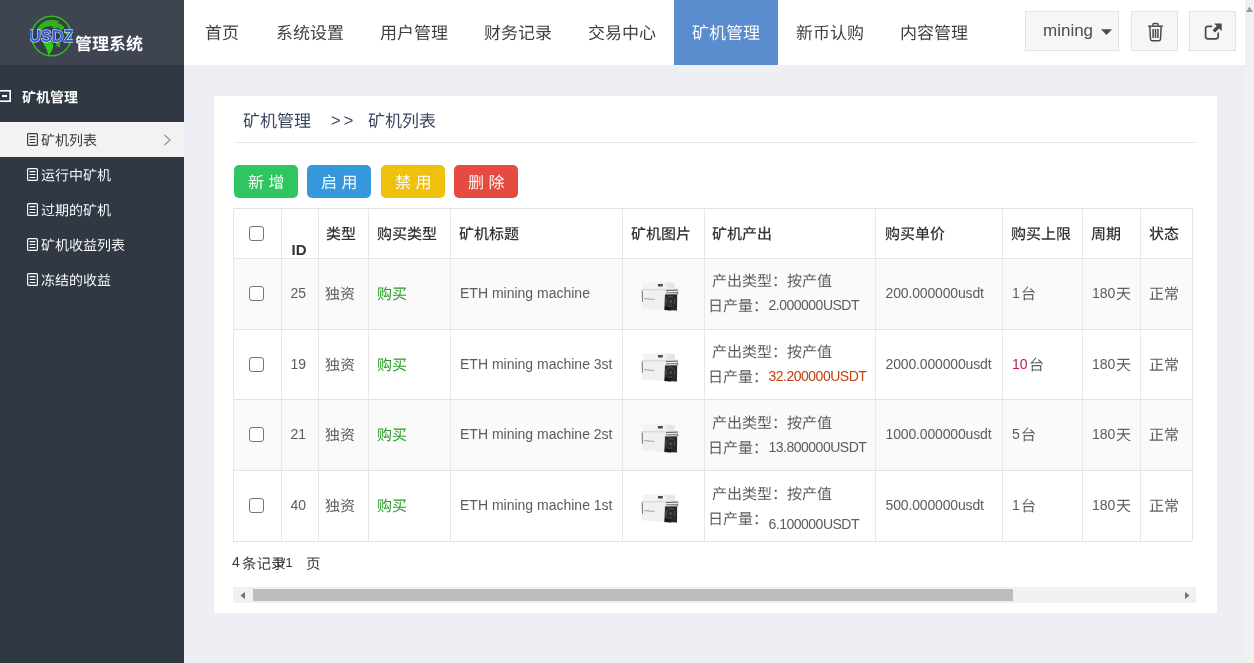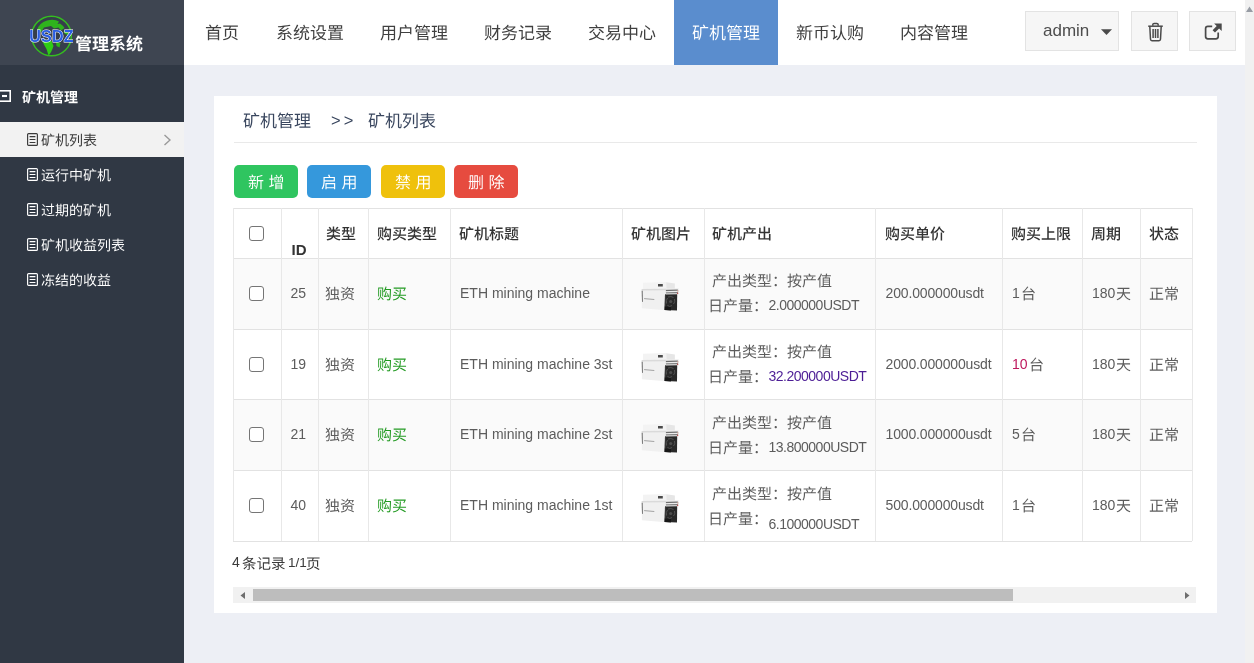--- a/index.html
+++ b/index.html
@@ -151,21 +151,21 @@
   </svg>
 <svg style="position:absolute;left:900.0px;top:24.00px" width="68.0" height="17.7" viewBox="0 0 68.0 17.7">
     <g fill="#404040">
       <use href="#g24" transform="translate(0.00,14.96) scale(0.01700,-0.01700)"></use>
       <use href="#g25" transform="translate(17.00,14.96) scale(0.01700,-0.01700)"></use>
       <use href="#g8" transform="translate(34.00,14.96) scale(0.01700,-0.01700)"></use>
       <use href="#g9" transform="translate(51.00,14.96) scale(0.01700,-0.01700)"></use>
     </g>
   </svg>
 <div style="position:absolute;left:1025px;top:11px;width:94px;height:40px;background:#f6f6f6;border:1px solid #e3e3e3"></div>
-<div style="position:absolute;left:1043.0px;top:19.95px;font:normal 17.0px/22.1px 'Liberation Sans',sans-serif;color:#4d4d4d;white-space:pre">admin</div>
+<div style="position:absolute;left:1043.0px;top:19.95px;font:normal 17.0px/22.1px 'Liberation Sans',sans-serif;color:#4d4d4d;white-space:pre">mining</div>
 <svg style="position:absolute;left:1100px;top:28px" width="13" height="8" viewBox="0 0 13 8">
     <path d="M1 1.2 L12 1.2 L6.5 7 Z" fill="#4a4a4a"></path>
   </svg>
 <div style="position:absolute;left:1131px;top:11px;width:47px;height:40px;background:#f6f6f6;border:1px solid #e3e3e3"></div>
 <svg style="position:absolute;left:1147px;top:21.5px" width="17" height="20" viewBox="0 0 17 20">
     <g fill="none" stroke="#4a4a4a" stroke-width="1.5">
       <path d="M5.8 3.8 V2.8 C5.8 2 6.4 1.4 7.2 1.4 L9.8 1.4 C10.6 1.4 11.2 2 11.2 2.8 V3.8"></path>
       <path d="M1.2 4.2 L15.8 4.2"></path>
       <path d="M2.8 4.2 L3.5 17.3 C3.55 18.1 4.2 18.7 5 18.7 L12 18.7 C12.8 18.7 13.45 18.1 13.5 17.3 L14.2 4.2"></path>
       <path d="M6.1 7 L6.1 16 M8.5 7 L8.5 16 M10.9 7 L10.9 16"></path>
@@ -531,21 +531,21 @@
     </g>
   </svg>
 <svg style="position:absolute;left:708.0px;top:369.10px" width="60.0" height="15.6" viewBox="0 0 60.0 15.6">
     <g fill="#5c5c5c">
       <use href="#g78" transform="translate(0.00,13.20) scale(0.01500,-0.01500)"></use>
       <use href="#g71" transform="translate(15.00,13.20) scale(0.01500,-0.01500)"></use>
       <use href="#g79" transform="translate(30.00,13.20) scale(0.01500,-0.01500)"></use>
       <use href="#g75" transform="translate(45.00,13.20) scale(0.01500,-0.01500)"></use>
     </g>
   </svg>
-<div style="position:absolute;left:768.5px;top:367.00px;font:normal 14.0px/18.2px 'Liberation Sans',sans-serif;color:#4c1d95;white-space:pre;letter-spacing:-0.50px">32.200000USDT</div>
+<div style="position:absolute;left:768.5px;top:367.00px;font:normal 14.0px/18.2px 'Liberation Sans',sans-serif;color:#c2410c;white-space:pre;letter-spacing:-0.50px">32.200000USDT</div>
 <div style="position:absolute;left:885.5px;top:354.50px;font:normal 14.0px/18.2px 'Liberation Sans',sans-serif;color:#5c5c5c;white-space:pre;letter-spacing:-0.15px">2000.000000usdt</div>
 <div style="position:absolute;left:1012.0px;top:354.50px;font:normal 14.0px/18.2px 'Liberation Sans',sans-serif;color:#be185d;white-space:pre">10</div>
 <svg style="position:absolute;left:1028.6px;top:356.60px" width="15.0" height="15.6" viewBox="0 0 15.0 15.6">
     <g fill="#5c5c5c">
       <use href="#g80" transform="translate(0.00,13.20) scale(0.01500,-0.01500)"></use>
     </g>
   </svg>
 <div style="position:absolute;left:1092.0px;top:354.50px;font:normal 14.0px/18.2px 'Liberation Sans',sans-serif;color:#5c5c5c;white-space:pre">180</div>
 <svg style="position:absolute;left:1116.3px;top:356.60px" width="15.0" height="15.6" viewBox="0 0 15.0 15.6">
     <g fill="#5c5c5c">
@@ -707,21 +707,21 @@
     </g>
   </svg>
 <div style="position:absolute;left:232.0px;top:553.40px;font:normal 14.0px/18.2px 'Liberation Sans',sans-serif;color:#3a3a3a;white-space:pre">4</div>
 <svg style="position:absolute;left:242.0px;top:555.75px" width="43.5" height="15.1" viewBox="0 0 43.5 15.1">
     <g fill="#3a3a3a">
       <use href="#g84" transform="translate(0.00,12.76) scale(0.01450,-0.01450)"></use>
       <use href="#g12" transform="translate(14.50,12.76) scale(0.01450,-0.01450)"></use>
       <use href="#g13" transform="translate(29.00,12.76) scale(0.01450,-0.01450)"></use>
     </g>
   </svg>
-<div style="position:absolute;left:288px;top:553.73px;font:normal 13.5px/17.6px 'Liberation Sans',sans-serif;color:#3a3a3a;white-space:pre">1/1</div>
+<div style="position:absolute;left:274px;top:553.73px;font:normal 13.5px/17.6px 'Liberation Sans',sans-serif;color:#3a3a3a;white-space:pre">1/1</div>
 <svg style="position:absolute;left:306.0px;top:555.75px" width="14.5" height="15.1" viewBox="0 0 14.5 15.1">
     <g fill="#3a3a3a">
       <use href="#g1" transform="translate(0.00,12.76) scale(0.01450,-0.01450)"></use>
     </g>
   </svg>
 <div style="position:absolute;left:233px;top:587px;width:963px;height:16px;background:#f1f1f1"></div>
 <div style="position:absolute;left:253px;top:589px;width:760px;height:12px;background:#bdbdbd"></div>
 <svg style="position:absolute;left:240px;top:591.5px" width="5" height="7" viewBox="0 0 5 7">
     <path d="M5 0 L5 7 L0.5 3.5 Z" fill="#6e6e6e"></path>
   </svg>

